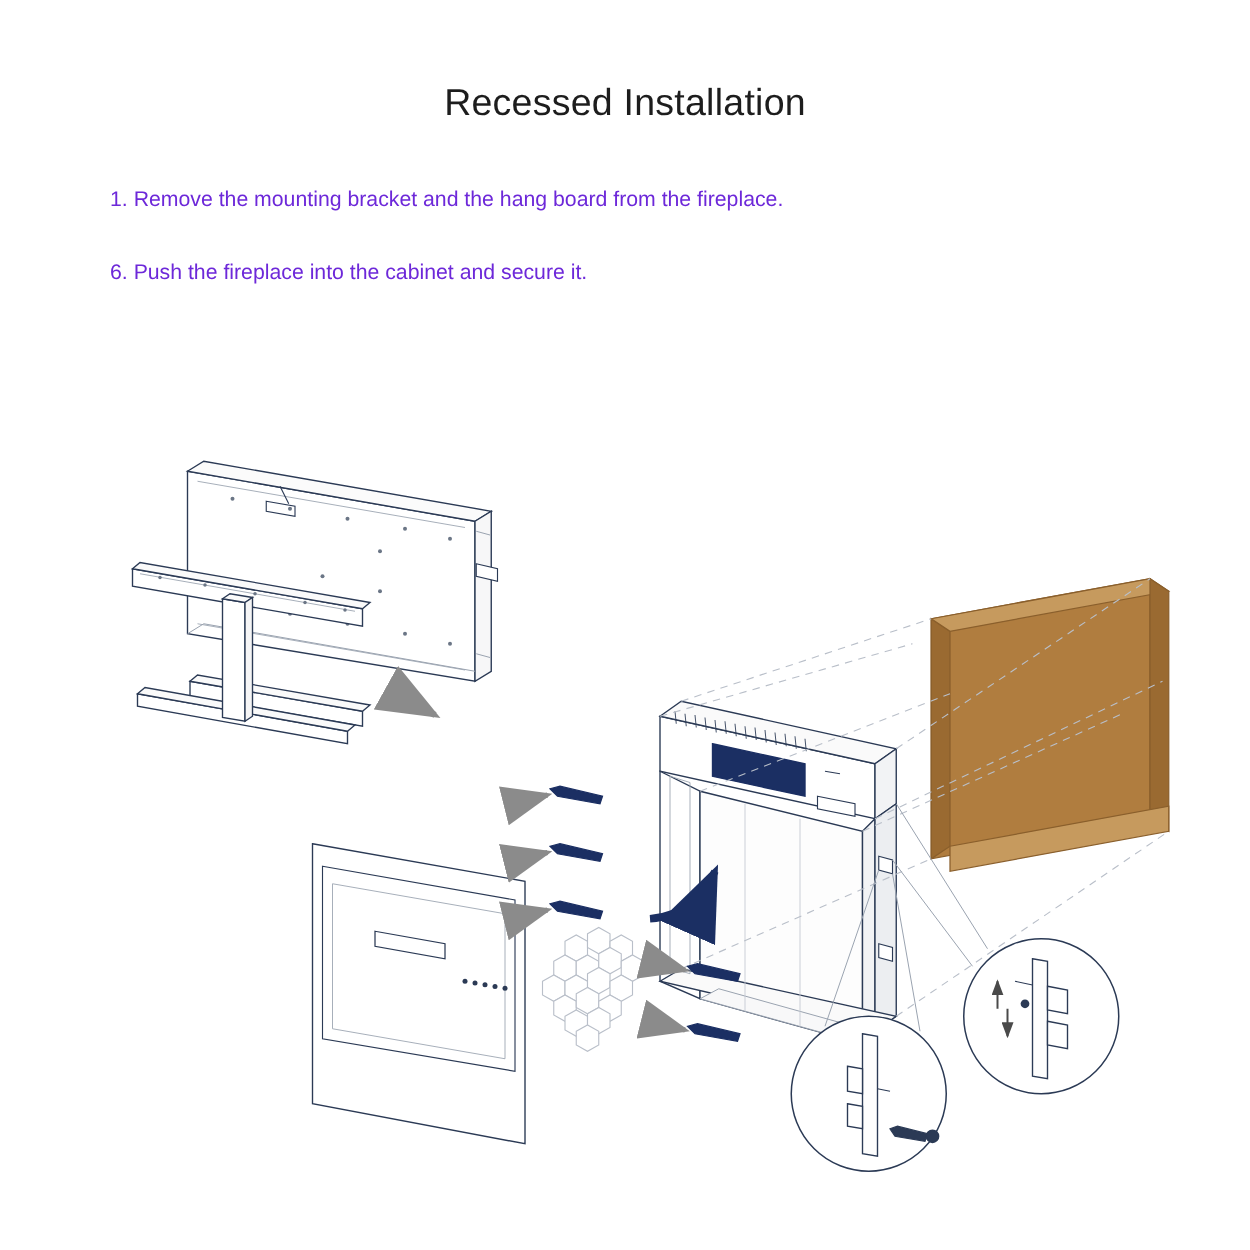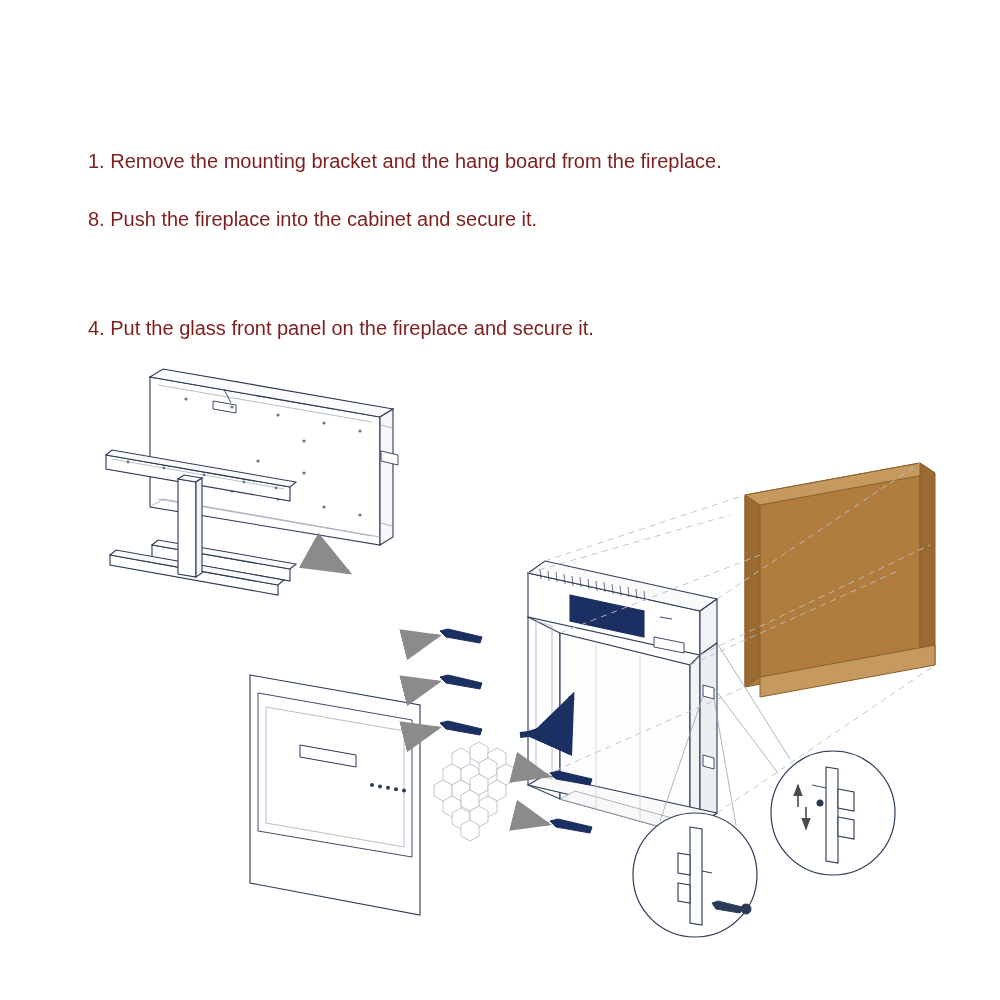--- a/index.html
+++ b/index.html
@@ -22,22 +22,22 @@
     width: 1000px;
     text-align: center;
     font-size: 30px;
     color: #1d1d1d;
     font-weight: 400;
     letter-spacing: 0.2px;
   }
   .step {
     position: absolute;
     left: 88px;
-    font-size: 20px;
-    color: #7f1d1d;
+    font-size: 17px;
+    color: #6d28d9;
     white-space: nowrap;
   }
   #step-1 { top: 150px; }
   #step-2 { top: 208px; }
   #step-3 { top: 264px; }
   #step-4 { top: 317px; }
 
   #figure {
     position: absolute;
     top: 355px;
@@ -45,24 +45,24 @@
     width: 1000px;
     height: 645px;
   }
   svg { display: block; }
 </style>
 </head>
 <body>
 
 <div id="page">
 
+  <div id="title">Recessed Installation</div>
 
   <div class="step" id="step-1">1. Remove the mounting bracket and the hang board from the fireplace.</div>
-  <div class="step" id="step-2">8. Push the fireplace into the cabinet and secure it.</div>
-  <div class="step" id="step-4">4. Put the glass front panel on the fireplace and secure it.</div>
+  <div class="step" id="step-2">6. Push the fireplace into the cabinet and secure it.</div>
 
   <div id="figure">
     <svg width="1000" height="645" viewBox="0 0 1000 645" xmlns="http://www.w3.org/2000/svg">
       <defs>
         <marker id="arrowGray" markerWidth="10" markerHeight="8" refX="9" refY="4" orient="auto">
           <path d="M0,0 L10,4 L0,8 z" fill="#8b8b8b"></path>
         </marker>
         <marker id="arrowBlue" markerWidth="10" markerHeight="8" refX="9" refY="4" orient="auto">
           <path d="M0,0 L10,4 L0,8 z" fill="#1b2f63"></path>
         </marker>

